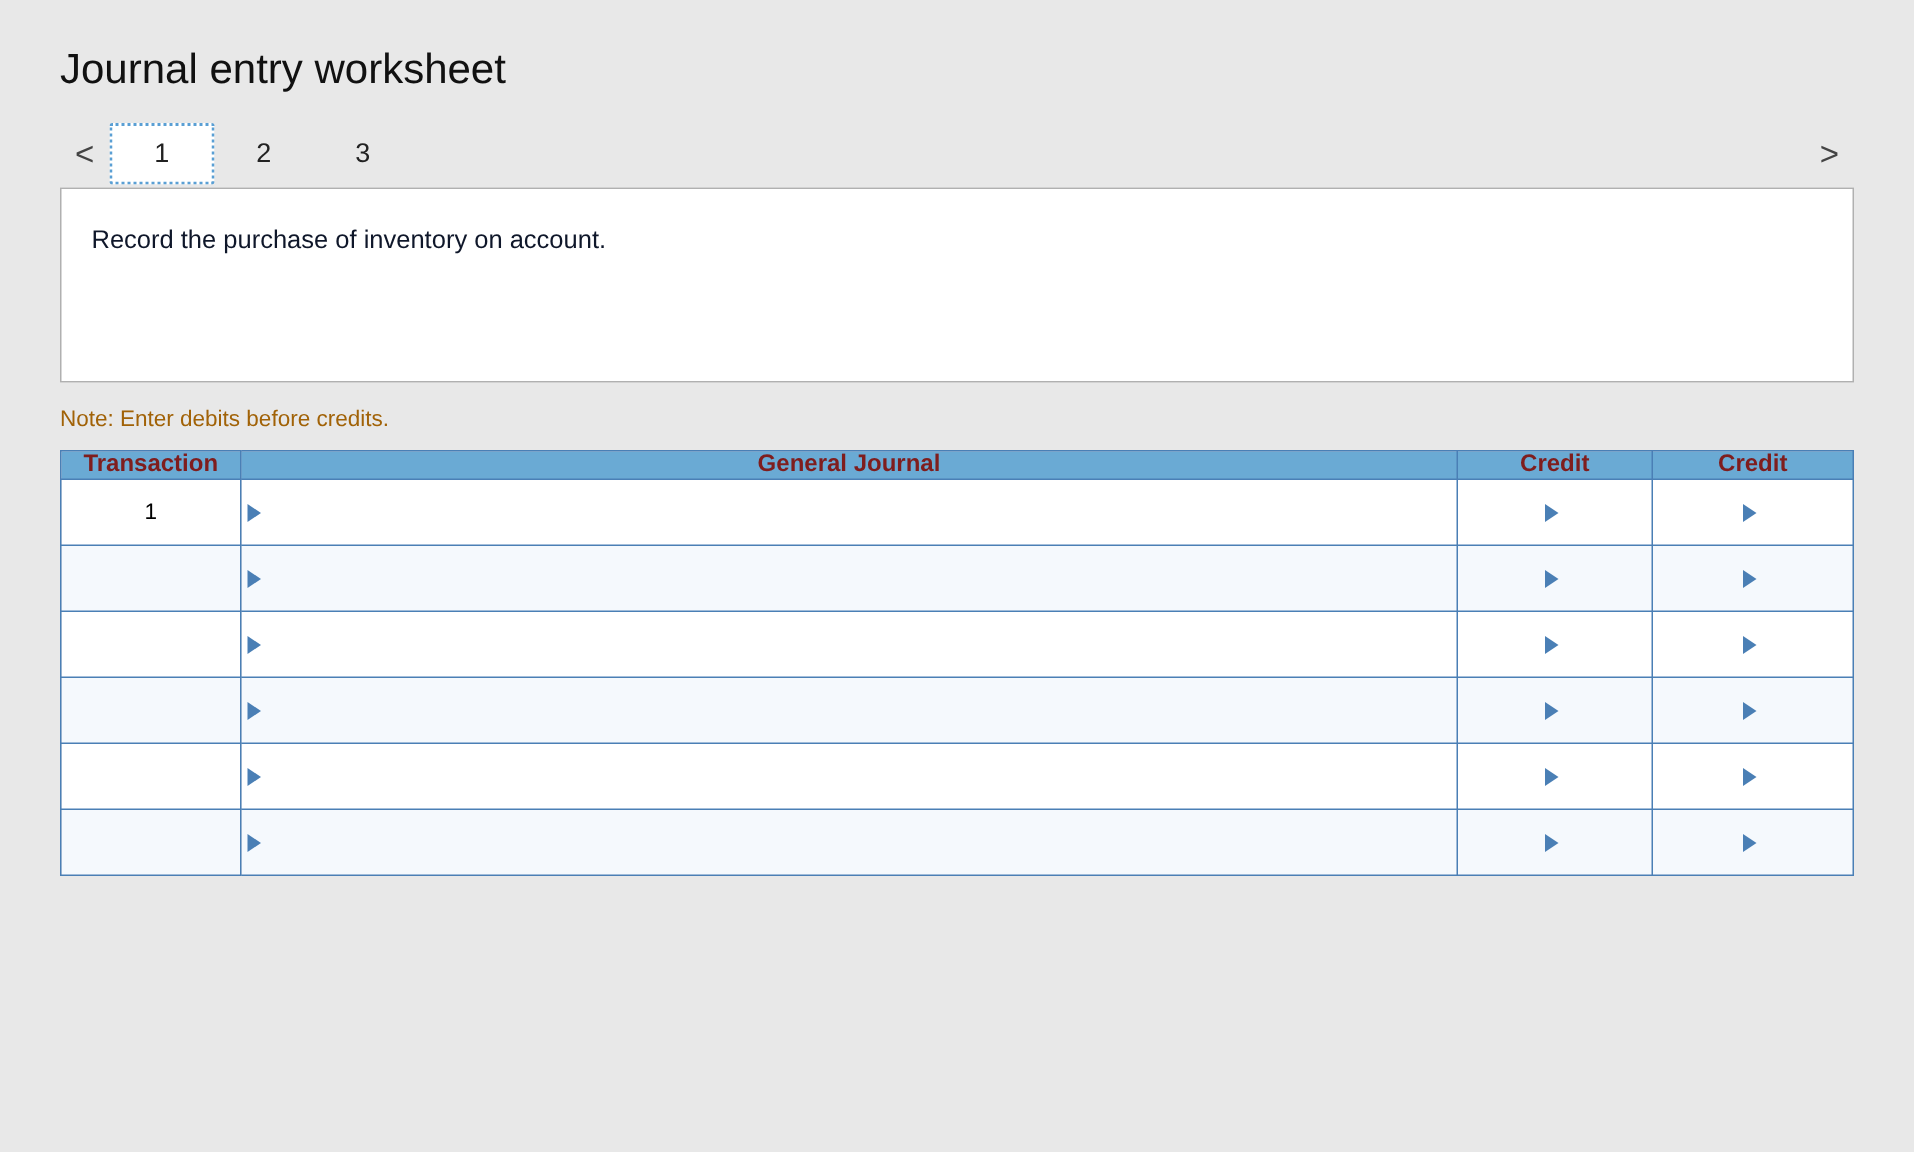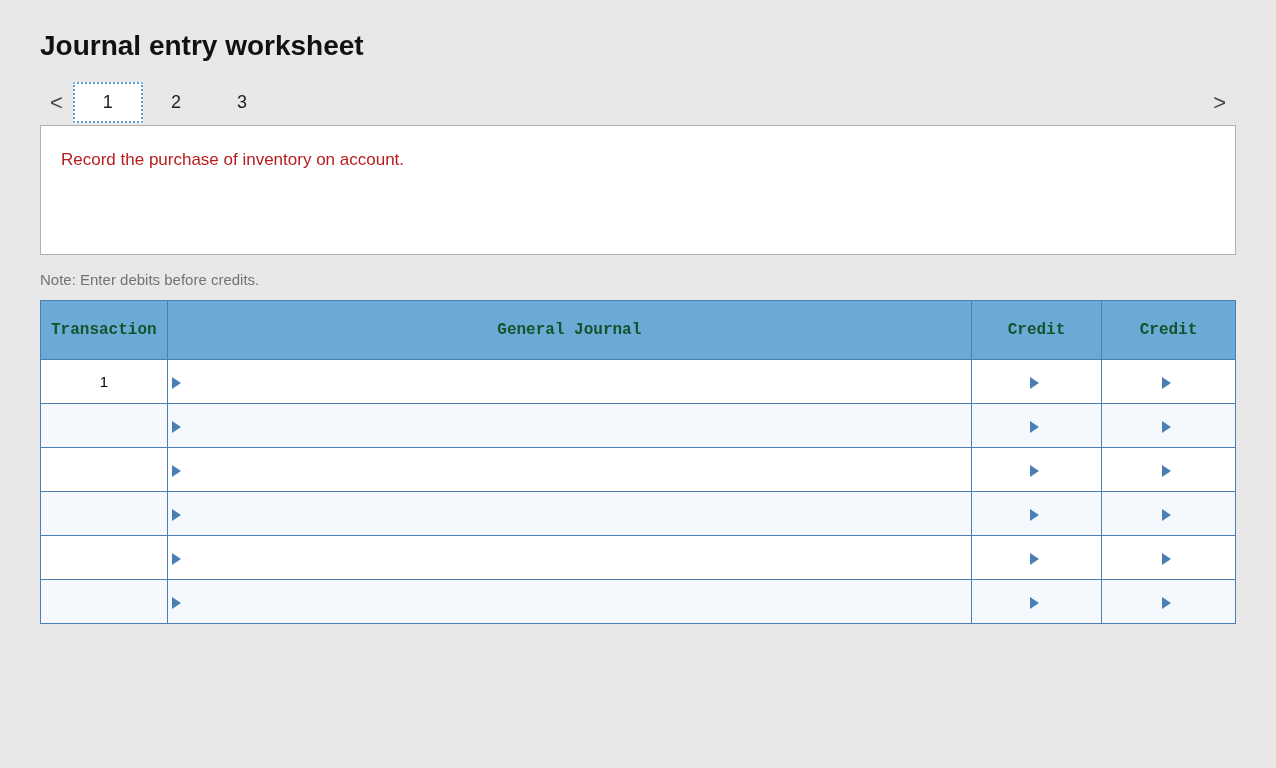--- a/index.html
+++ b/index.html
@@ -12,21 +12,21 @@
       background-color: #e8e8e8;
       font-family: Arial, sans-serif;
       width: 1276px;
       height: 768px;
       overflow: hidden;
       padding: 30px 40px;
     }
 
     .page-title {
       font-size: 28px;
-      font-weight: 700;
+      font-weight: 400;
       color: #111;
       margin-bottom: 20px;
     }
 
     .nav-arrow {
       font-size: 22px;
       color: #444;
       cursor: pointer;
       padding: 0 10px;
       user-select: none;
@@ -53,47 +53,46 @@
       background: #fff;
       padding: 24px 20px 50px 20px;
       margin-top: 0;
       margin-bottom: 16px;
       min-height: 130px;
       width: 100%;
     }
 
     .instruction-text {
       font-size: 17px;
-      color: #b91c1c;
+      color: #0f172a;
     }
 
     .note-text {
-      color: #737373;
+      color: #a16207;
       font-size: 15px;
       margin-bottom: 12px;
     }
 
     .journal-table {
       width: 100%;
       border-collapse: collapse;
       border: 1.5px solid #4a7fb5;
     }
 
     .journal-table thead tr {
       background-color: #6aaad4;
     }
 
     .journal-table thead th {
       border: 1.5px solid #4a7fb5;
-      padding: 20px 10px;
+      padding: 0 10px;
       font-size: 16px;
       font-weight: 700;
-      color: #14532d;
-      text-align: center;
-      font-family: Liberation Mono, monospace;
+      color: #7f1d1d;
+      text-align: center;
     }
 
     .journal-table thead th.th-journal {
       text-align: center;
       margin-left: 44px;
     }
 
     .journal-table tbody tr {
       background-color: #fff;
       height: 44px;

